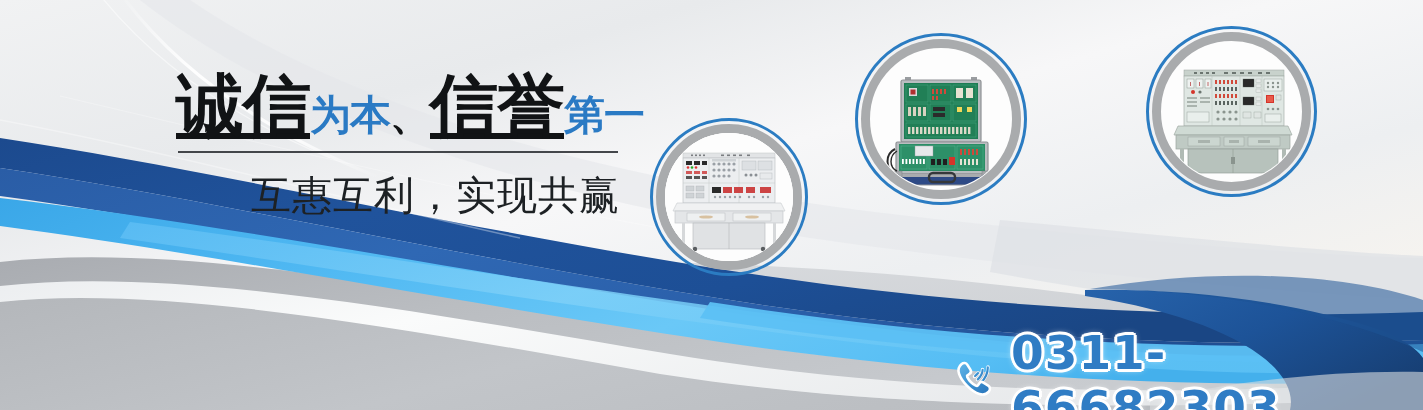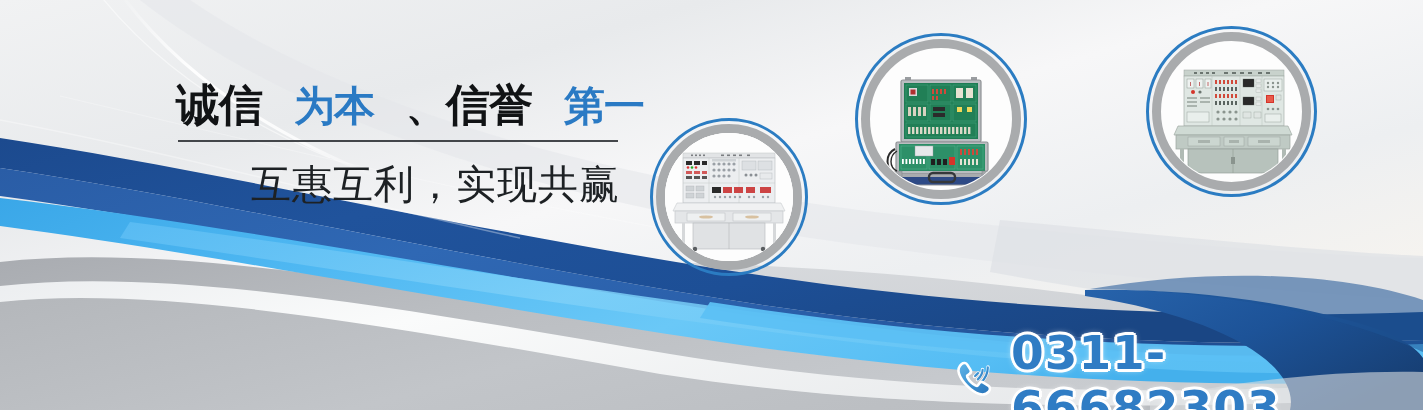--- a/index.html
+++ b/index.html
@@ -23,22 +23,22 @@
     position:absolute; left:176px; top:72px;
     width:460px; z-index:40;
   }
   #headline {
     font-size:57px; line-height:1.0;
     font-weight:bold; color:#111315;
     white-space:nowrap; letter-spacing:-1px;
     font-family:"DejaVu Sans","Liberation Sans",sans-serif;
   }
   #headline .em { color:#2a7ac4; }
-  #headline .big { font-size:44px; }
-  #headline .sm { font-size:41px;margin-left:32px; }
+  #headline .big { font-size:68px;text-decoration:underline; }
+  #headline .sm { font-size:41px; }
   #rule {
     margin-top:11px; margin-left:2px;
     width:440px; height:2px; background:#2b2f33;
     opacity:.88;
   }
   #subhead {
     margin-top:15px; text-align:right; width:444px;
     font-size:40px; color:#1d2124; letter-spacing:1px;
     white-space:nowrap;
     font-family:"DejaVu Sans","Liberation Sans",sans-serif;

